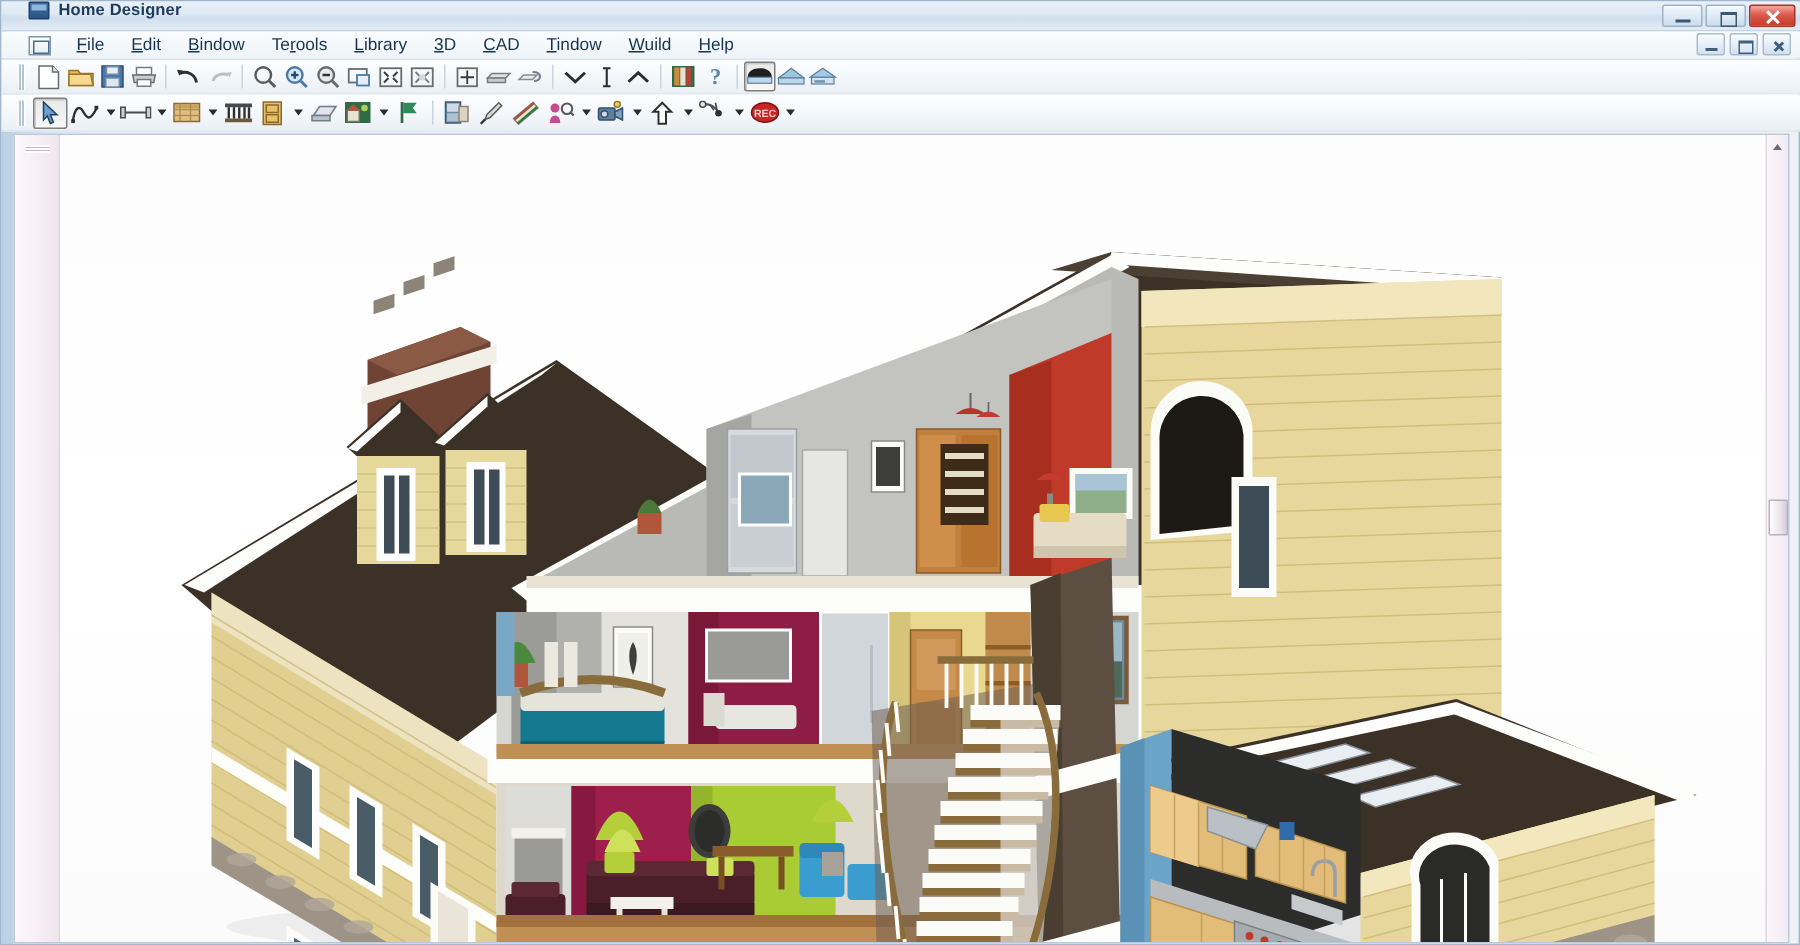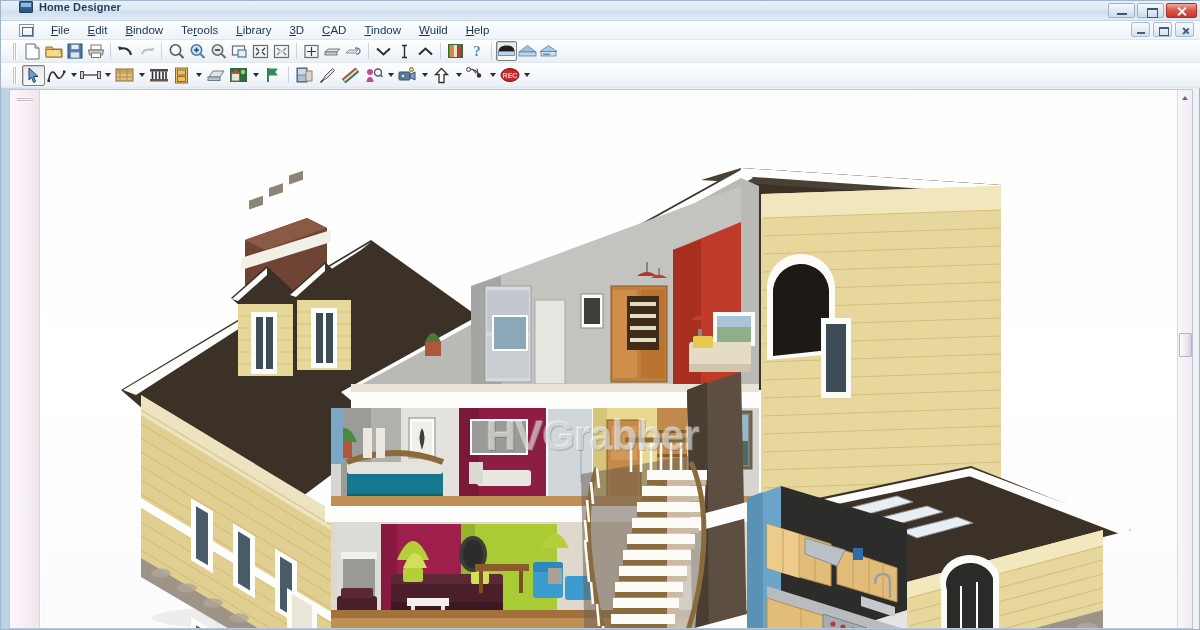--- a/index.html
+++ b/index.html
@@ -1051,21 +1051,20 @@
           </g>
           <path d="M584,350 L648,350" stroke="#8a6b3c" stroke-width="5"></path>
 
           <rect x="560" y="548" width="10" height="34" fill="#fbfbf8"></rect>
           <rect x="632" y="540" width="10" height="34" fill="#fbfbf8"></rect>
 
           <polygon points="540,566 700,566 700,586 540,586" fill="#f2efe6"></polygon>
           <polygon points="520,580 700,580 690,600 510,600" fill="#e2dfd6"></polygon>
         </svg>
 
-        <div class="watermark">HVGrabber</div>
       </div>
 
       <div class="vscroll">
         <div class="sb-up"></div>
         <div class="sb-thumb"></div>
       </div>
     </div>
   </div>
 </div>
 

